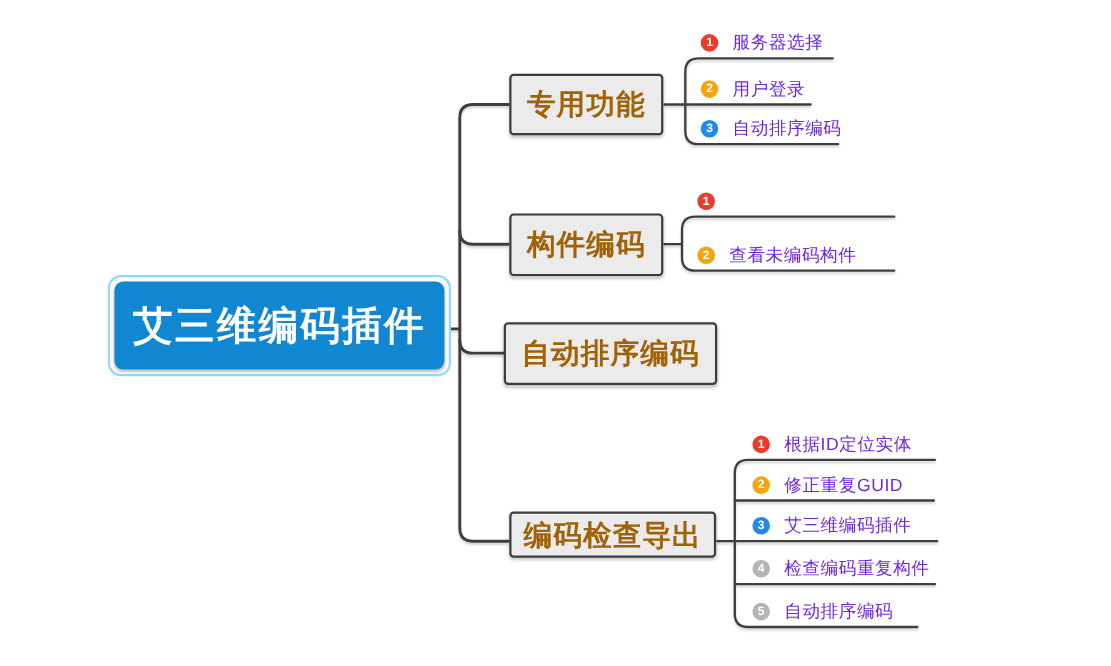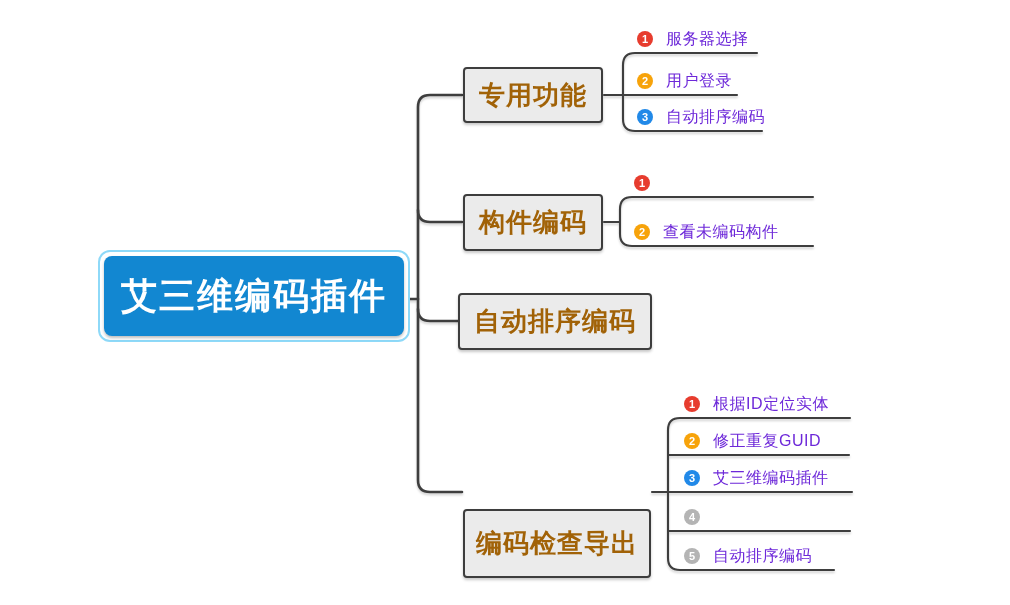--- a/index.html
+++ b/index.html
@@ -77,21 +77,21 @@
 
   <div class="topic" style="left:463px;top:67px;width:140px;height:56px;">
     <span>专用功能</span>
   </div>
   <div class="topic" style="left:463px;top:194px;width:140px;height:57px;">
     <span>构件编码</span>
   </div>
   <div class="topic" style="left:458px;top:293px;width:194px;height:57px;">
     <span>自动排序编码</span>
   </div>
-  <div class="topic" style="left:463px;top:465px;width:188px;height:69px;margin-top:44px;">
+  <div class="topic" style="left:463px;top:465px;width:188px;height:42px;">
     <span>编码检查导出</span>
   </div>
 
   <div class="subrow" style="left:637px;top:27px;">
     <span class="badge" style="background-color: rgb(231, 60, 46);">1</span>
     <span class="sublabel">服务器选择</span>
   </div>
   <div class="subrow" style="left:637px;top:69px;">
     <span class="badge" style="background-color: rgb(247, 163, 10);">2</span>
     <span class="sublabel">用户登录</span>
@@ -116,19 +116,20 @@
   <div class="subrow" style="left:684px;top:429px;">
     <span class="badge" style="background-color: rgb(247, 163, 10);">2</span>
     <span class="sublabel">修正重复GUID</span>
   </div>
   <div class="subrow" style="left:684px;top:466px;">
     <span class="badge" style="background-color: rgb(33, 137, 232);">3</span>
     <span class="sublabel">艾三维编码插件</span>
   </div>
   <div class="subrow" style="left:684px;top:505px;">
     <span class="badge" style="background-color: rgb(180, 180, 180);">4</span>
+    <span class="sublabel">检查编码重复构件</span>
   </div>
   <div class="subrow" style="left:684px;top:544px;">
     <span class="badge" style="background-color: rgb(180, 180, 180);">5</span>
     <span class="sublabel">自动排序编码</span>
   </div>
 
 </div>
 
 </body></html>

